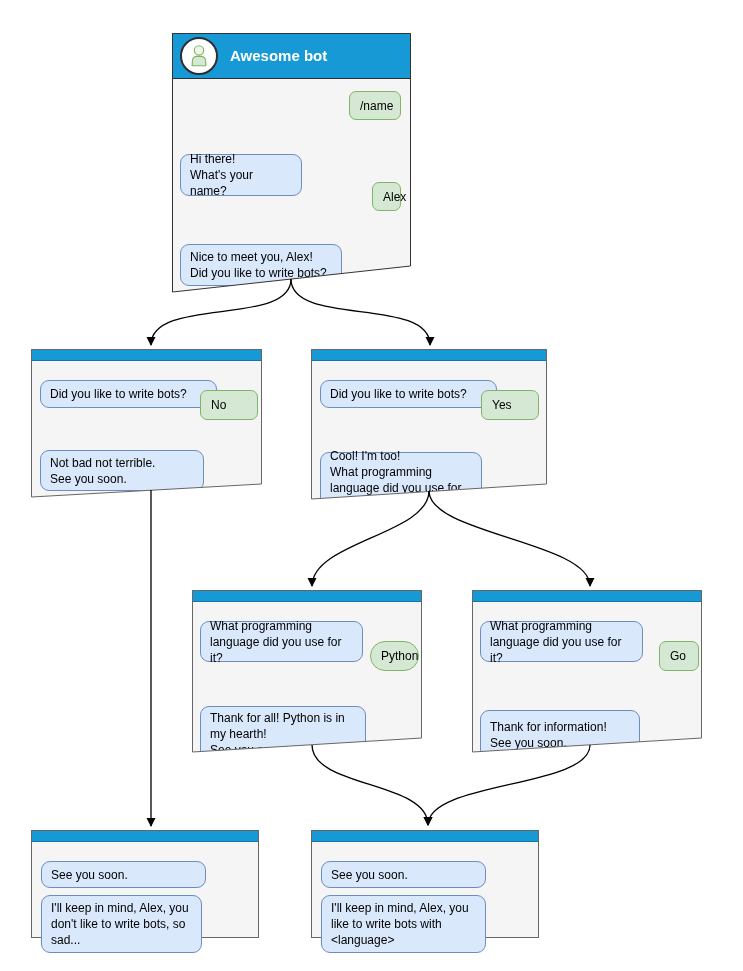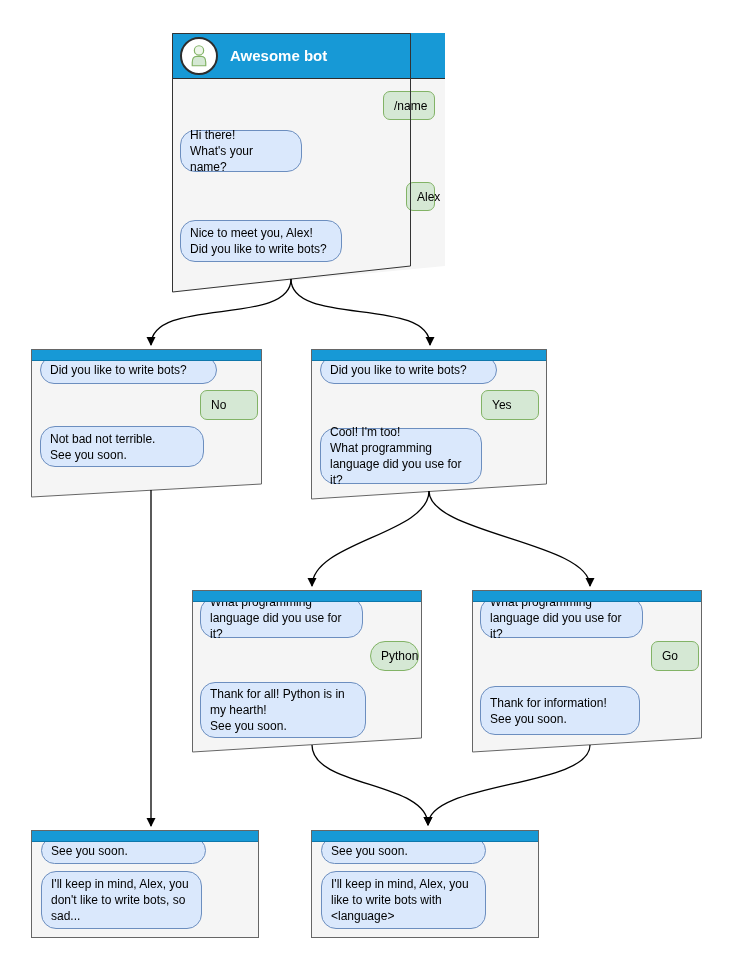--- a/index.html
+++ b/index.html
@@ -30,40 +30,41 @@
     color:var(--title-text,#fff);font-weight:bold;font-size:15px;margin-left:12px;
     white-space:nowrap;
   }
   .bubble{
     position:absolute;box-sizing:border-box;font-size:12px;line-height:16px;
     color:var(--message-text,#000);display:flex;align-items:center;
     white-space:pre-line;z-index:1;padding:2px 9px;
   }
   .bubble.bot{
     background:var(--bot-bubble-bg,#dae8fc);border:1px solid var(--bot-bubble-border,#6c8ebf);
-    border-radius:15px;
+    border-radius:9px;
+    margin-top:24px;
   }
   .bubble.user{
     background:var(--user-bubble-bg,#d5e8d4);border:1px solid var(--user-bubble-border,#82b366);
     border-radius:7px;padding:2px 10px;
   }
   #overlay{position:absolute;left:0;top:0;width:743px;height:971px;pointer-events:none;z-index:5;}
   #overlay .outline{fill:none;stroke:var(--window-border,#666);stroke-width:1;}
   #overlay .outline.dark{stroke:#333;}
   #overlay .edge{fill:none;stroke:var(--arrow-color,#000);stroke-width:1.3;}
   #overlay .arrowhead{fill:var(--arrow-color,#000);}
   .person-head{fill:#eef6ea;stroke:var(--user-bubble-border,#82b366);stroke-width:1.6;}
   .person-body{fill:var(--user-bubble-bg,#d5e8d4);stroke:var(--user-bubble-border,#82b366);stroke-width:1.6;}
 </style>
 </head>
 <body>
 
 <div id="canvas">
 
-  <div class="window" style="left:172px;top:33px;width:239px;height:260px;clip-path:polygon(0 0,100% 0,100% 233px,0 259px);padding-left:34px;">
+  <div class="window" style="left:172px;top:33px;width:239px;height:260px;clip-path:polygon(0 0,100% 0,100% 233px,0 259px);">
     <div class="titlebar">
       <span class="avatar">
         <svg width="30" height="30" viewBox="0 0 40 40">
           <circle class="person-head" cx="20" cy="12.5" r="6.2"></circle>
           <path class="person-body" d="M11 33 L11 28.5 Q11 20.5 17 20.5 L23 20.5 Q29 20.5 29 28.5 L29 33 Z"></path>
         </svg>
       </span>
       <span class="wtitle">Awesome bot</span>
     </div>
     <div class="bubble user" style="top:58px;right:10px;width:52px;height:29px;">/name</div>
@@ -98,21 +99,21 @@
     <div class="bubble user" style="top:51px;right:3px;width:49px;height:30px;border-radius:15px;">Python</div>
     <div class="bubble bot" style="top:92px;left:8px;width:166px;height:56px;">Thank for all! Python is in
 my hearth!
 See you soon.</div>
   </div>
 
   <div class="window" style="left:472px;top:590px;width:230px;height:163px;clip-path:polygon(0 0,100% 0,100% 148px,0 162px);">
     <div class="bar"></div>
     <div class="bubble bot" style="top:7px;left:8px;width:163px;height:41px;">What programming
 language did you use for it?</div>
-    <div class="bubble user" style="top:51px;right:3px;width:48px;height:30px;">Go</div>
+    <div class="bubble user" style="top:51px;right:3px;width:40px;height:30px;">Go</div>
     <div class="bubble bot" style="top:96px;left:8px;width:160px;height:49px;">Thank for information!
 See you soon.</div>
   </div>
 
   <div class="window boxed" style="left:31px;top:830px;width:228px;height:108px;">
     <div class="bar thin"></div>
     <div class="bubble bot" style="top:6px;left:9px;width:165px;height:27px;">See you soon.</div>
     <div class="bubble bot" style="top:40px;left:9px;width:161px;height:58px;">I'll keep in mind, Alex, you
 don't like to write bots, so
 sad...</div>

